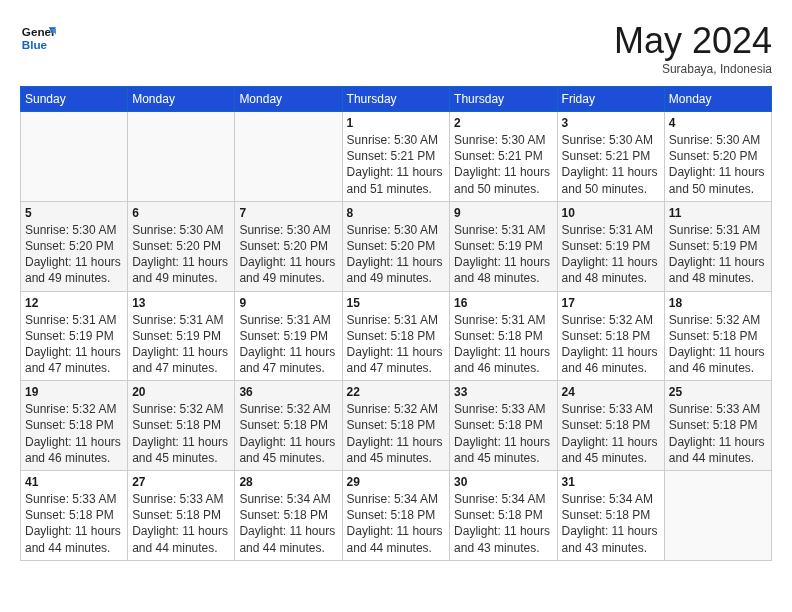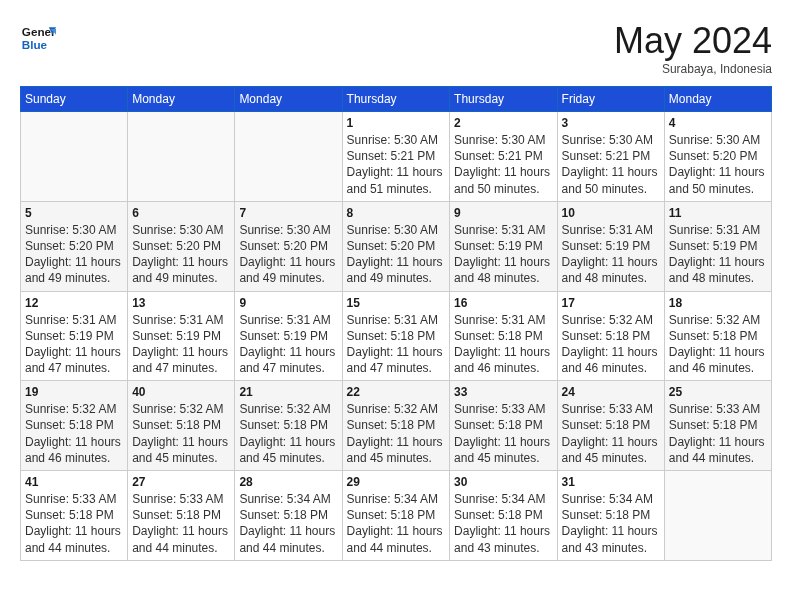--- a/index.html
+++ b/index.html
@@ -195,25 +195,25 @@
             <span class="day-num">18</span>
             <div class="day-info">Sunrise: 5:32 AM<br>Sunset: 5:18 PM<br>Daylight: 11 hours<br>and 46 minutes.</div>
           </td>
         </tr>
         <tr>
           <td>
             <span class="day-num">19</span>
             <div class="day-info">Sunrise: 5:32 AM<br>Sunset: 5:18 PM<br>Daylight: 11 hours<br>and 46 minutes.</div>
           </td>
           <td>
-            <span class="day-num">40</span>
+            <span class="day-num">20</span>
             <div class="day-info">Sunrise: 5:32 AM<br>Sunset: 5:18 PM<br>Daylight: 11 hours<br>and 45 minutes.</div>
           </td>
           <td>
-            <span class="day-num">21</span>
+            <span class="day-num">36</span>
             <div class="day-info">Sunrise: 5:32 AM<br>Sunset: 5:18 PM<br>Daylight: 11 hours<br>and 45 minutes.</div>
           </td>
           <td>
             <span class="day-num">22</span>
             <div class="day-info">Sunrise: 5:32 AM<br>Sunset: 5:18 PM<br>Daylight: 11 hours<br>and 45 minutes.</div>
           </td>
           <td>
             <span class="day-num">33</span>
             <div class="day-info">Sunrise: 5:33 AM<br>Sunset: 5:18 PM<br>Daylight: 11 hours<br>and 45 minutes.</div>
           </td>

